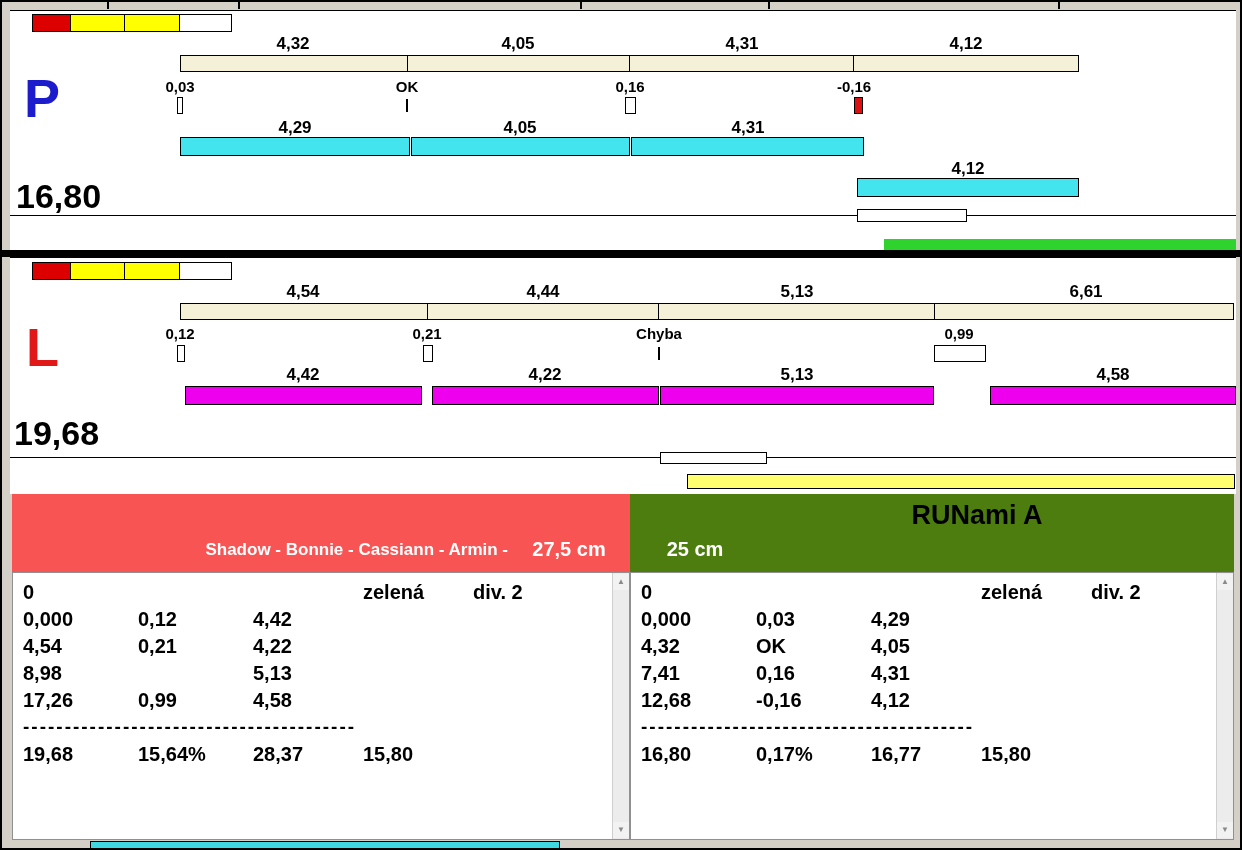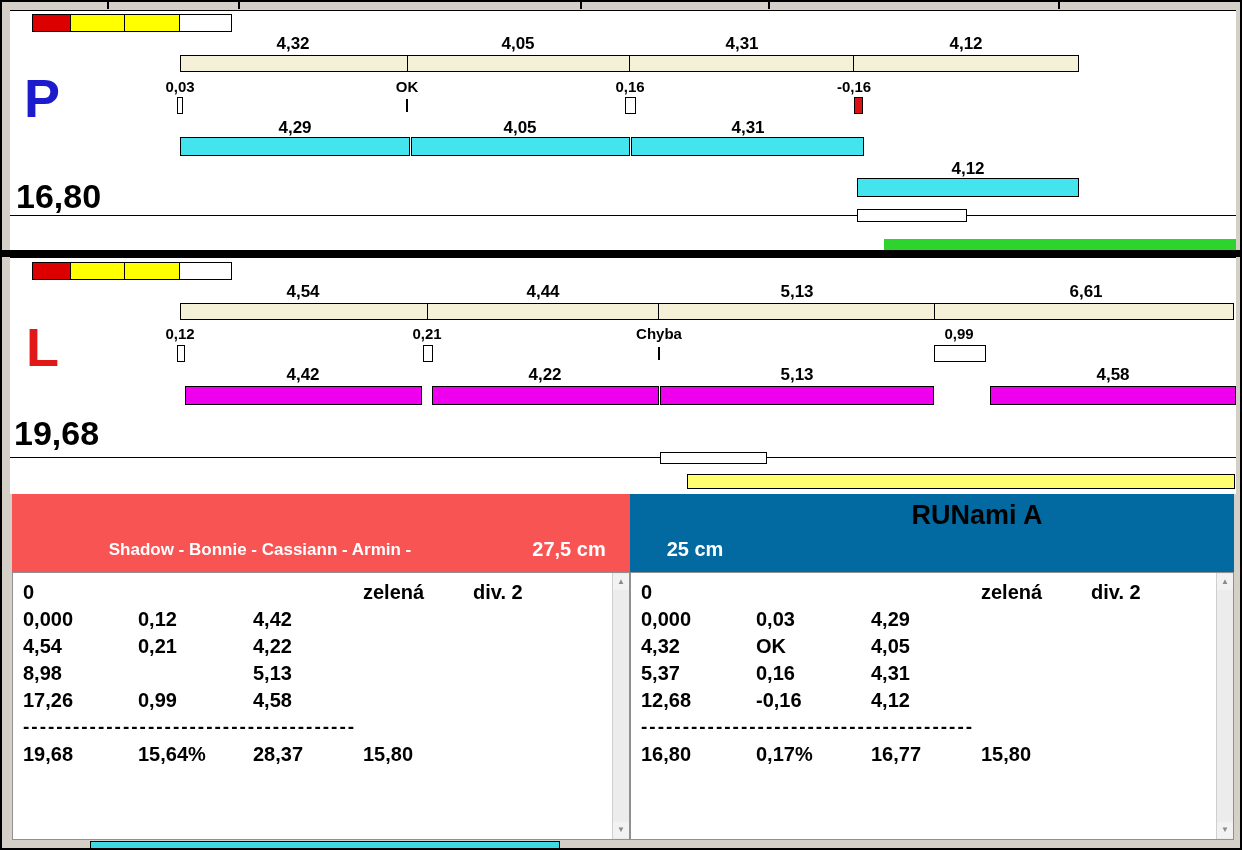--- a/index.html
+++ b/index.html
@@ -47,23 +47,23 @@
 
   .baseline { position:absolute; left:0; width:100%; height:1px; background:#000; }
   .finish-box { position:absolute; background:#fff; border:1px solid #000; }
   .progress { position:absolute; }
   .progress.green { background:#2ed32e; }
   .progress.yellow { background:#ffff70; border:1px solid #000; }
 
   
   .team-header { position:absolute; top:492px; height:78px; }
   .team-header.left { left:10px; width:618px; background:#f85454; }
-  .team-header.right { left:628px; width:604px; background:#0369a1; }
+  .team-header.right { left:628px; width:604px; background:#4d7c0f; }
   .team-name { position:absolute; font-size:27px; font-weight:bold; color:#000; text-align:center; }
-  .team-members { position:absolute; font-size:17px; font-weight:bold; color:#fff; text-align:center; }
+  .team-members { position:absolute; font-size:17px; font-weight:bold; color:#fff; text-align:right; }
   .team-height { position:absolute; font-size:20px; font-weight:bold; color:#fff; text-align:center; }
 
   .timestamp {
     position:absolute; left:492px; top:493px; width:265px; height:30px; z-index:5;
     background:#fff; border:1px solid #444; color:#000;
     font-size:21px; text-align:center; line-height:28px;
   }
 
   .result-panel { position:absolute; top:570px; height:268px; background:#fff; border:1px solid #909090; }
   #panel-left { left:10px; width:618px; }
@@ -270,21 +270,21 @@
           <span></span>
       </div>
       <div class="rrow">
         <span>4,32</span>
         <span>OK</span>
         <span>4,05</span>
         <span></span>
           <span></span>
       </div>
       <div class="rrow">
-        <span>5,37</span>
+        <span>7,41</span>
         <span>0,16</span>
         <span>4,31</span>
         <span></span>
           <span></span>
       </div>
       <div class="rrow">
         <span>12,68</span>
         <span>-0,16</span>
         <span>4,12</span>
         <span></span>

